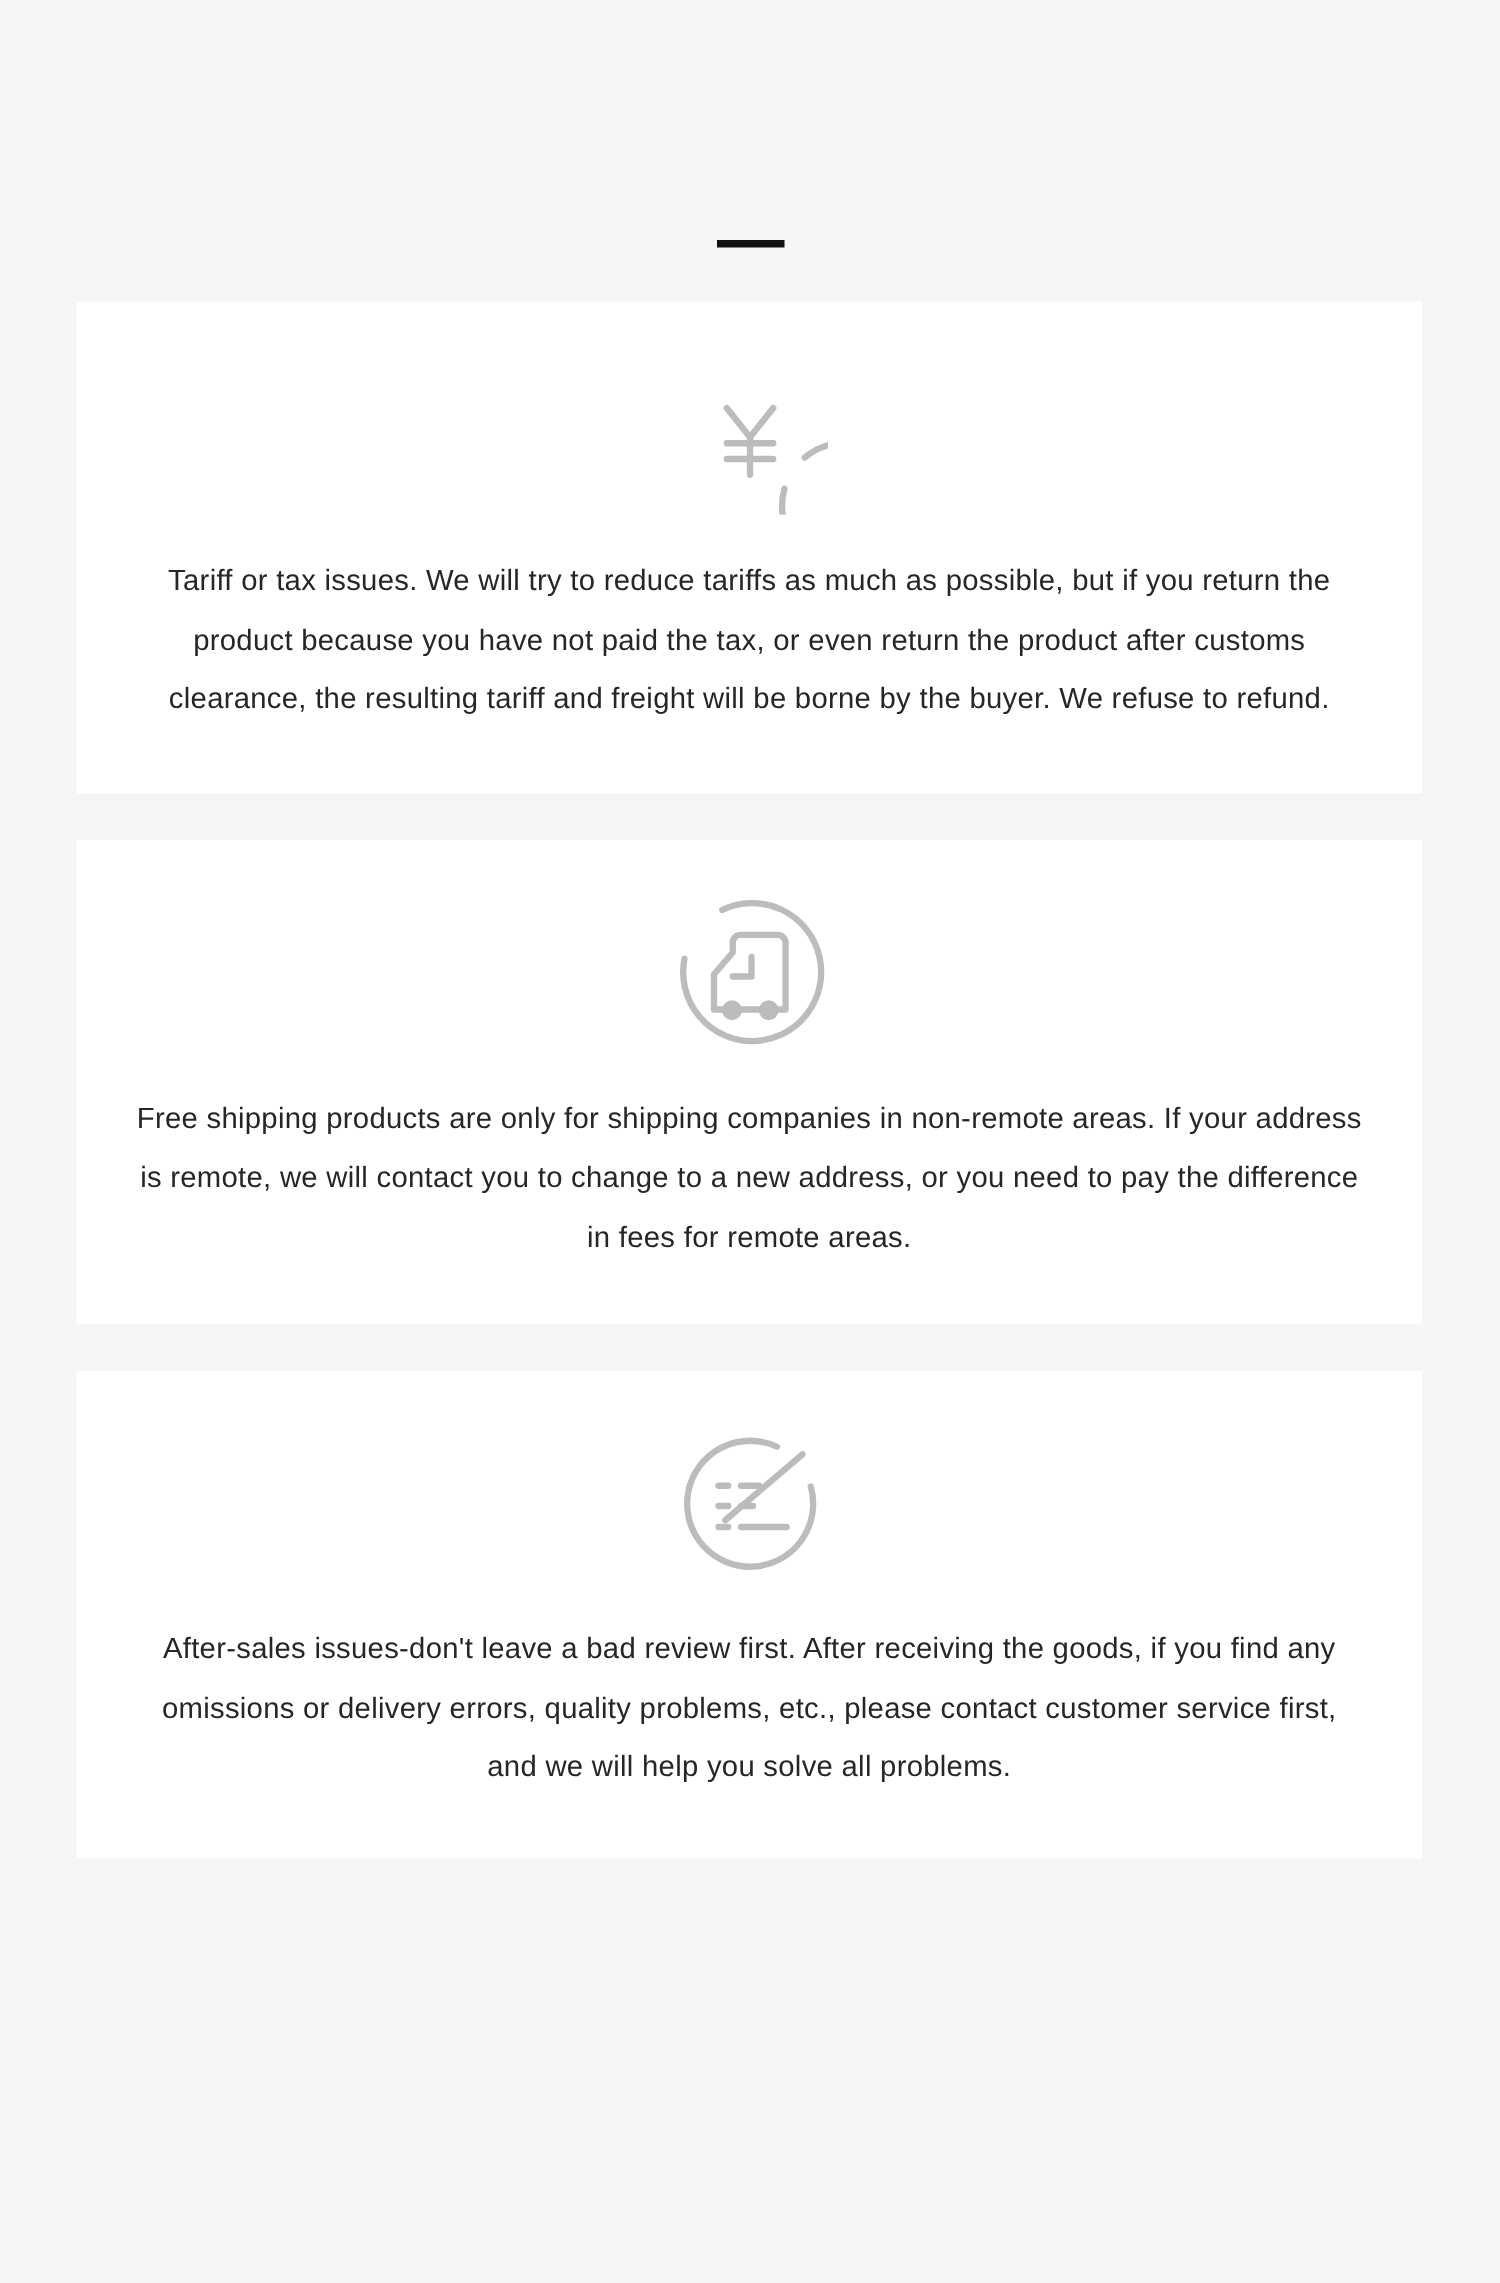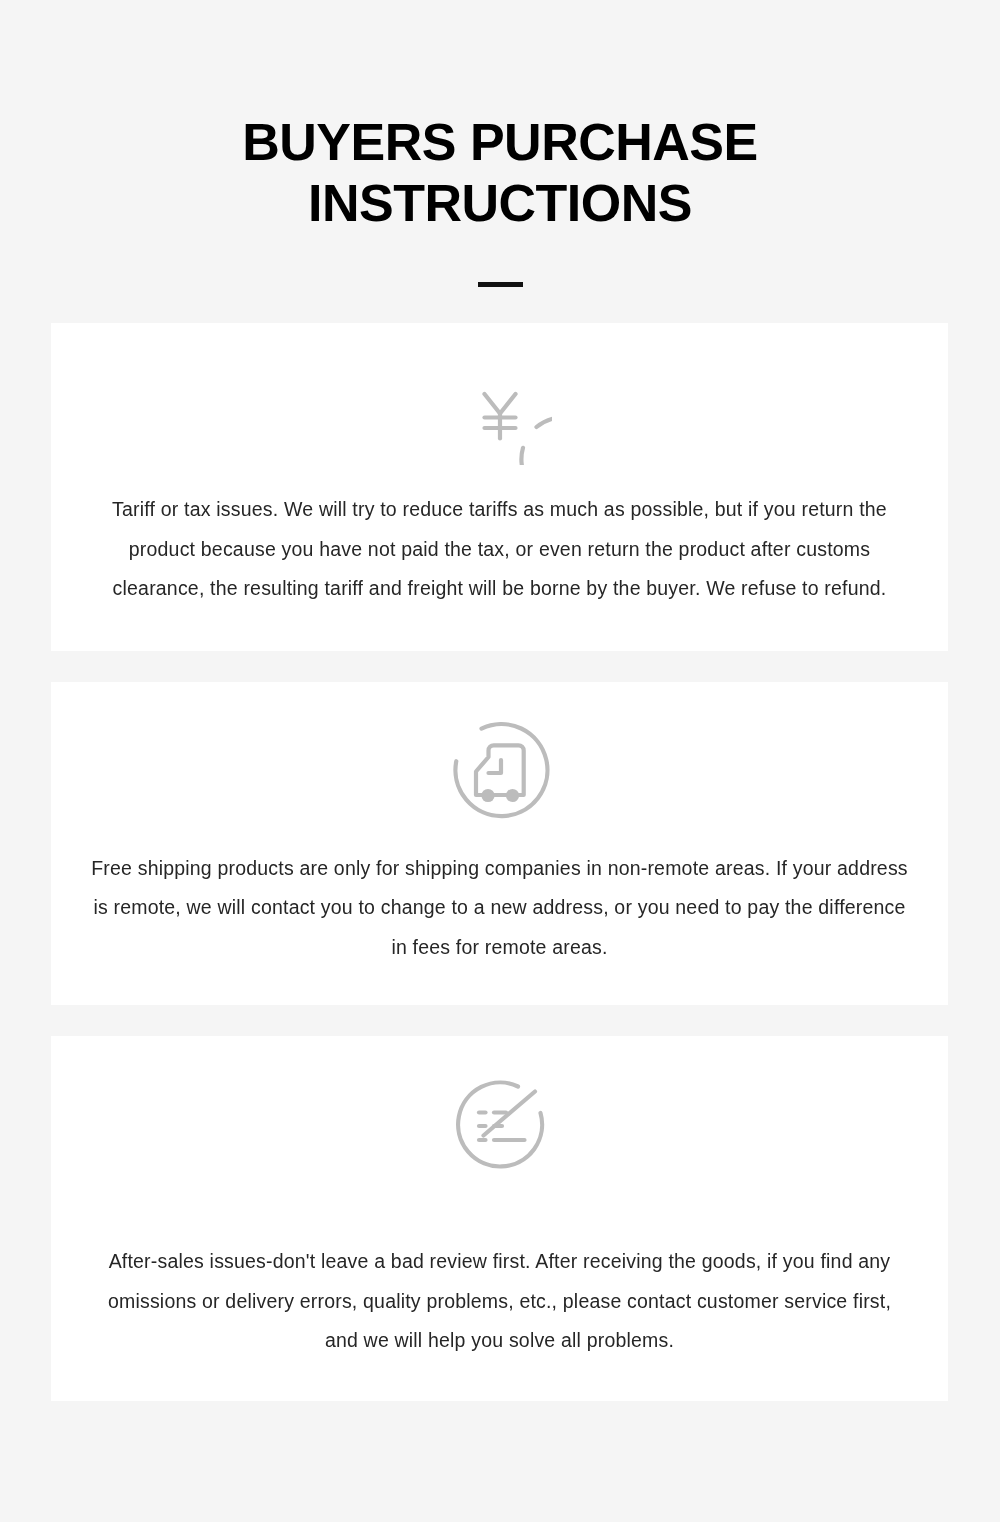--- a/index.html
+++ b/index.html
@@ -59,21 +59,21 @@
   .card {
     background: #ffffff;
     width: 897px;
     box-sizing: border-box;
     display: flex;
     flex-direction: column;
     align-items: center;
   }
   .card-1 { padding: 37px 0 38px; }
   .card-2 { padding: 38px 0 42px; }
-  .card-3 { padding: 37px 0 40px; gap: 40px; }
+  .card-3 { padding: 37px 0 40px; }
 
   .card-icon {
     width: 104px;
     height: 104px;
     display: block;
   }
   .card-icon svg {
     display: block;
     width: 104px;
     height: 104px;
@@ -91,21 +91,20 @@
   .card-1 .card-text { margin-top: 26px; }
   .card-2 .card-text { margin-top: 25px; }
   .card-3 .card-text { margin-top: 25px; }
 </style>
 </head>
 <body>
 
 <div class="page">
 
   <div class="header">
-    <h1 class="page-title">BUYERS PURCHASE INSTRUCTIONS</h1>
     <div class="title-divider-wrap">
       <div class="title-divider"></div>
     </div>
   </div>
 
   <div class="cards">
 
     <section class="card card-2">
       <div class="card-icon">
         <svg viewBox="0 0 104 104" xmlns="http://www.w3.org/2000/svg" fill="none" stroke="#bcbcbc" stroke-width="4.2" stroke-linecap="round" stroke-linejoin="round">

